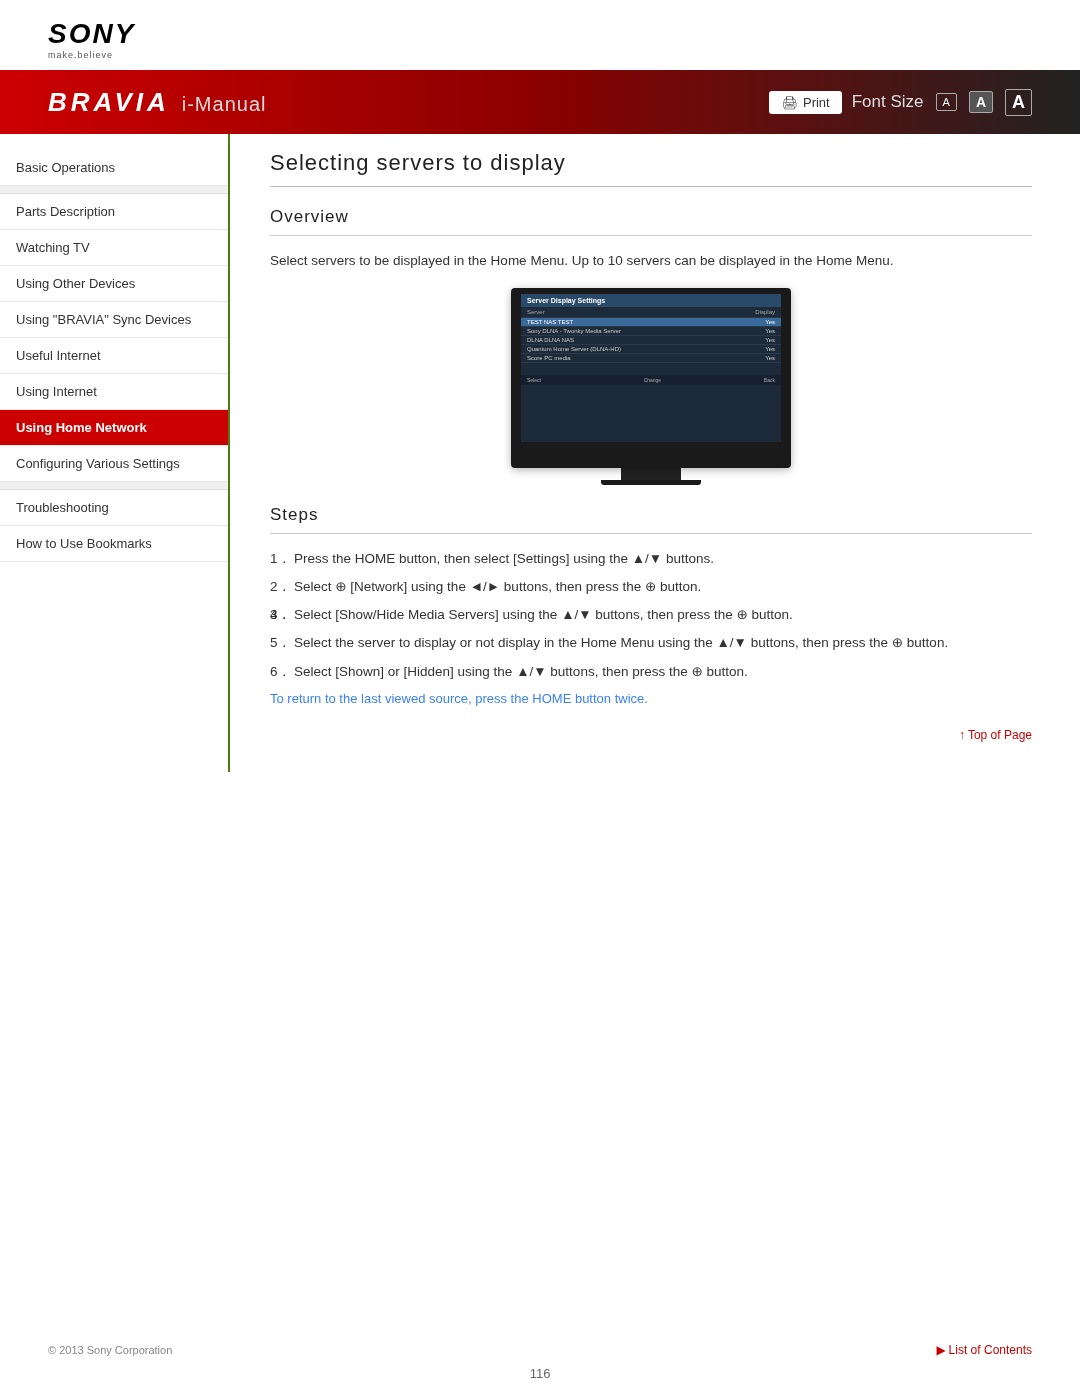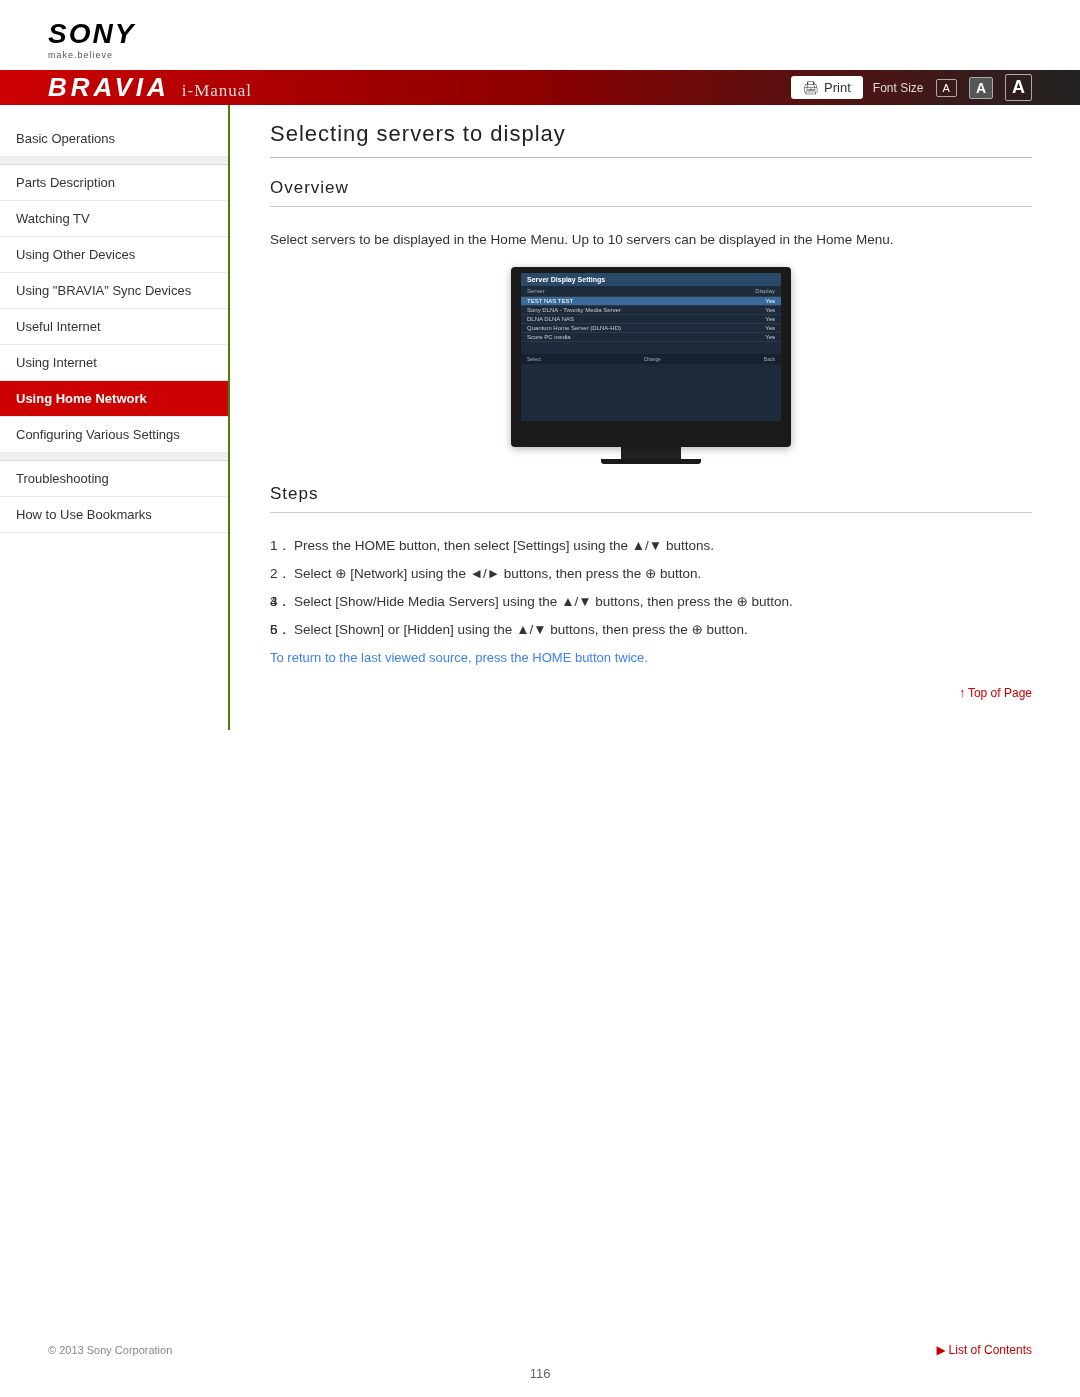--- a/index.html
+++ b/index.html
@@ -32,64 +32,63 @@
     }
     .sony-tagline {
       font-size: 9px;
       color: #555;
       letter-spacing: 1px;
     }
 
     
     .top-bar {
       background: linear-gradient(to right, #c00 0%, #8b0000 50%, #222 100%);
-      height: 35px;
+      height: 64px;
       display: flex;
       align-items: center;
       padding: 0 48px;
       justify-content: space-between;
     }
     .bravia-title {
       display: flex;
       align-items: baseline;
       gap: 12px;
     }
     .bravia-brand {
       font-size: 26px;
       font-weight: 900;
       color: #fff;
       letter-spacing: 4px;
       font-style: italic;
     }
     .imanual-text {
-      font-size: 17px;
+      font-size: 20px;
       color: #ddd;
       letter-spacing: 1px;
-      font-family: Liberation Serif, serif;
     }
     .top-bar-actions {
       display: flex;
       align-items: center;
       gap: 10px;
     }
     .print-btn {
       background: #fff;
       border: none;
       border-radius: 3px;
       padding: 4px 12px;
       font-size: 13px;
       display: flex;
       align-items: center;
       gap: 5px;
       cursor: pointer;
       color: #333;
     }
     .font-size-label {
       color: #ddd;
-      font-size: 12px;
+      font-size: 17px;
     }
     .font-btn {
       background: transparent;
       border: 1px solid #aaa;
       color: #fff;
       cursor: pointer;
       padding: 2px 6px;
       font-size: 12px;
       border-radius: 2px;
       margin-left: 2px;
@@ -160,21 +159,21 @@
     }
 
     
     .section-heading {
       font-size: 17px;
       font-weight: normal;
       letter-spacing: 1px;
       color: #222;
       padding-bottom: 8px;
       border-bottom: 1px solid #ccc;
-      margin-bottom: 22px;
+      margin-bottom: 14px;
       margin-top: 10px;
     }
 
     
     .overview-text {
       font-size: 13.5px;
       line-height: 1.6;
       color: #333;
       margin-bottom: 16px;
     }
@@ -452,20 +451,21 @@
       </li>
       <li class="step-item" style="margin-top:5px;">
         <span class="step-num">3．</span>
       </li>
       <li class="step-item" style="margin-top:5px;">
         <span class="step-num">4．</span>
         <span>Select [Show/Hide Media Servers] using the ▲/▼ buttons, then press the ⊕ button.</span>
       </li>
       <li class="step-item" style="margin-top:5px;">
         <span class="step-num">5．</span>
+        <span>Select the server to display or not display in the Home Menu using the ▲/▼ buttons, then press the ⊕ button.</span>
       </li>
       <li class="step-item" style="margin-top:5px;">
         <span class="step-num">6．</span>
         <span>Select [Shown] or [Hidden] using the ▲/▼ buttons, then press the ⊕ button.</span>
       </li>
     </ol>
 
     <p class="return-note">To return to the last viewed source, press the HOME button twice.</p>
 
     <div class="footer-links">

